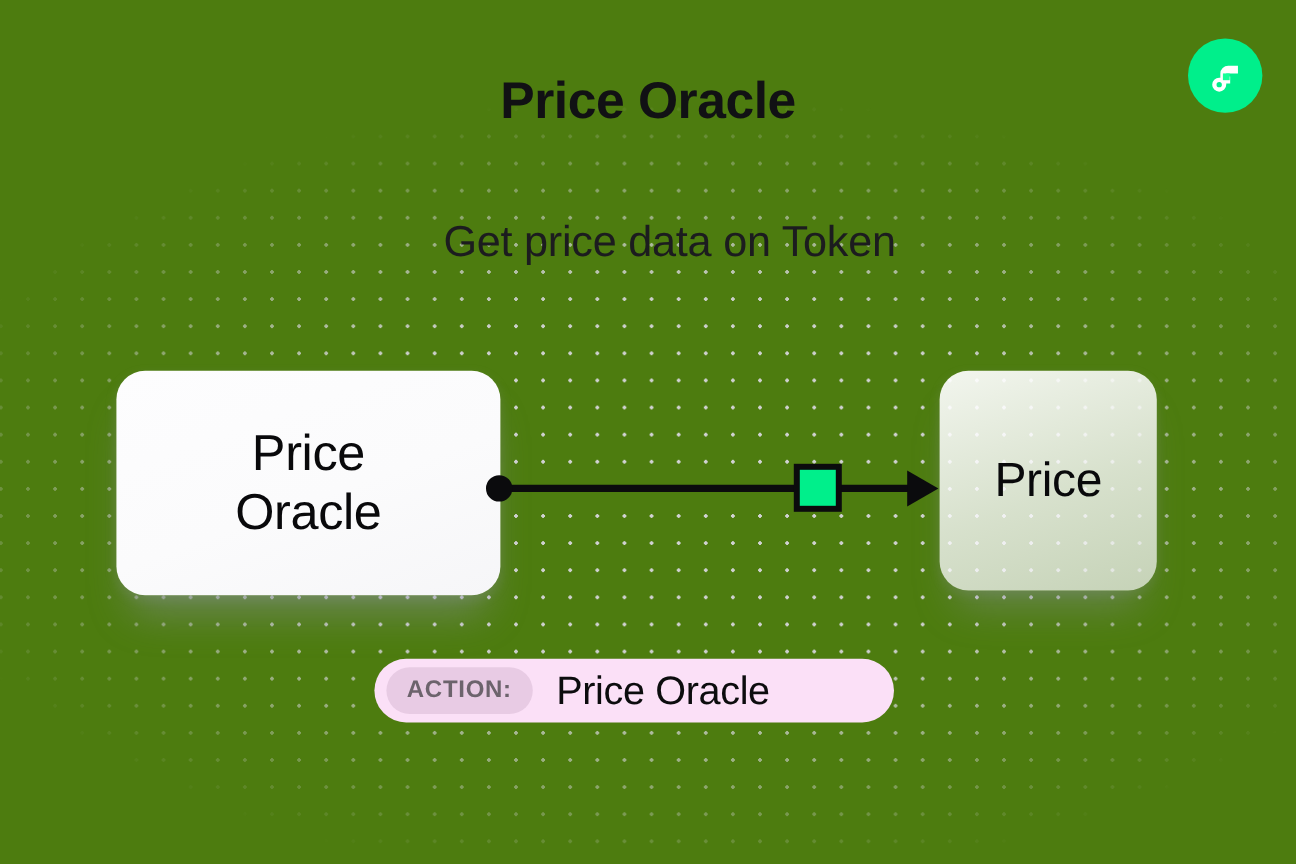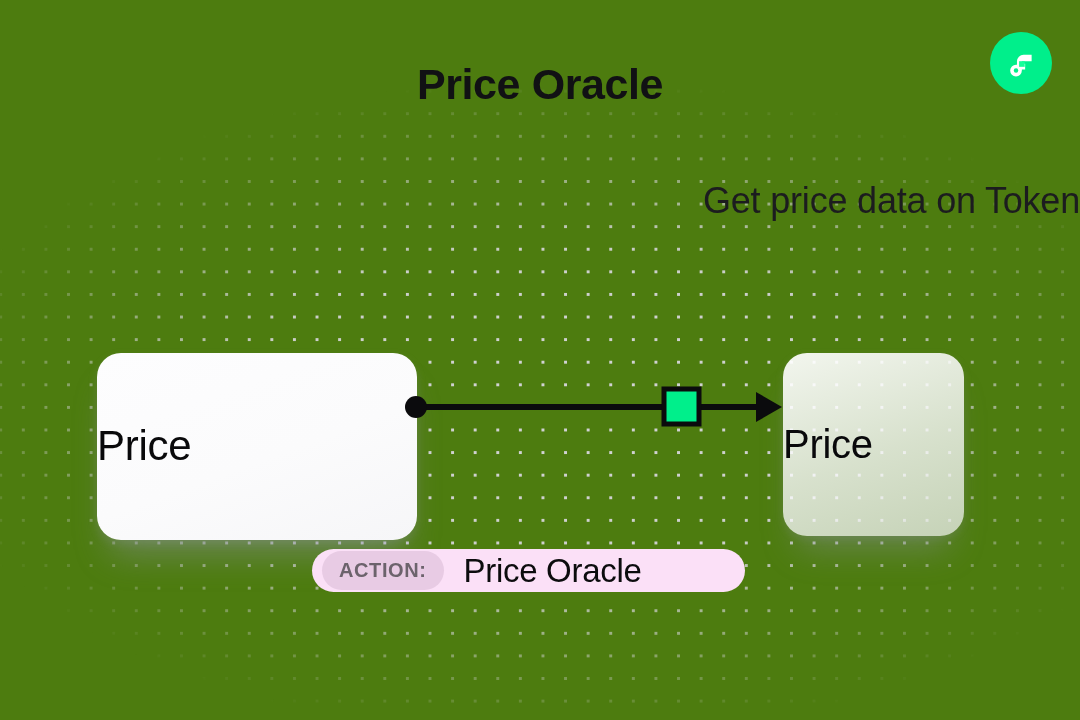--- a/index.html
+++ b/index.html
@@ -43,36 +43,35 @@
 
   
   .page-title {
     position:absolute; left:0; top:60px; width:1080px;
     text-align:center;
     font-size:43px; font-weight:bold; color:#111114;
     letter-spacing:-0.4px;
   }
   .page-subtitle {
     position:absolute; left:0; top:180px; width:1080px;
-    text-align:right;
+    text-align:center;
     font-size:36px; font-weight:400; color:#1c1c1f;
     letter-spacing:-0.2px;
     padding-left:36px;
   }
 
   
   .node-card {
     position:absolute;
     border-radius:24px;
-    display:flex; align-items:center; 
+    display:flex; align-items:center; justify-content:center;
     text-align:center;
     color:#09090b;
     letter-spacing:-0.3px;
     line-height:1.16;
-    margin-top:44px;
   }
   #node-source {
     left:97px; top:309px; width:320px; height:187px;
     background:linear-gradient(160deg,#fdfdfe 0%, #fbfbfc 55%, #f6f6f8 100%);
     box-shadow:0 26px 34px -12px rgba(150,150,185,0.42),
                0 4px 10px rgba(160,160,190,0.18);
     font-size:42px;
   }
   #node-target {
     left:783px; top:309px; width:181px; height:183px;
@@ -87,21 +86,21 @@
   
   .edge-svg {
     position:absolute; left:390px; top:372px;
     width:400px; height:70px;
     overflow:visible;
   }
 
   
   .action-badge {
     position:absolute; left:312px; top:549px;
-    width:433px; height:43px;
+    width:433px; height:53px;
     border-radius:27px;
     background:#fbe0f7;
     display:flex; align-items:center;
   }
   .action-pill {
     margin-left:10px;
     height:39px; padding:0 17px;
     border-radius:20px;
     background:#e8cbe4;
     display:flex; align-items:center; justify-content:center;
@@ -128,20 +127,21 @@
       <circle cx="11.3" cy="23.1" r="2.1" fill="#00ef8b"></circle>
     </svg>
   </div>
 
   <div class="page-title">Price Oracle</div>
   <div class="page-subtitle">Get price data on Token</div>
 
   <div class="node-card" id="node-source">
     <div>
       <span>Price</span><br>
+      <span>Oracle</span>
     </div>
   </div>
 
   <div class="node-card" id="node-target">
     <span>Price</span>
   </div>
 
   <svg class="edge-svg" viewBox="0 0 400 70">
     <line x1="26" y1="35" x2="292" y2="35" stroke="#0b0b0d" stroke-width="6"></line>
     <line x1="292" y1="35" x2="372" y2="35" stroke="#0b0b0d" stroke-width="6"></line>

